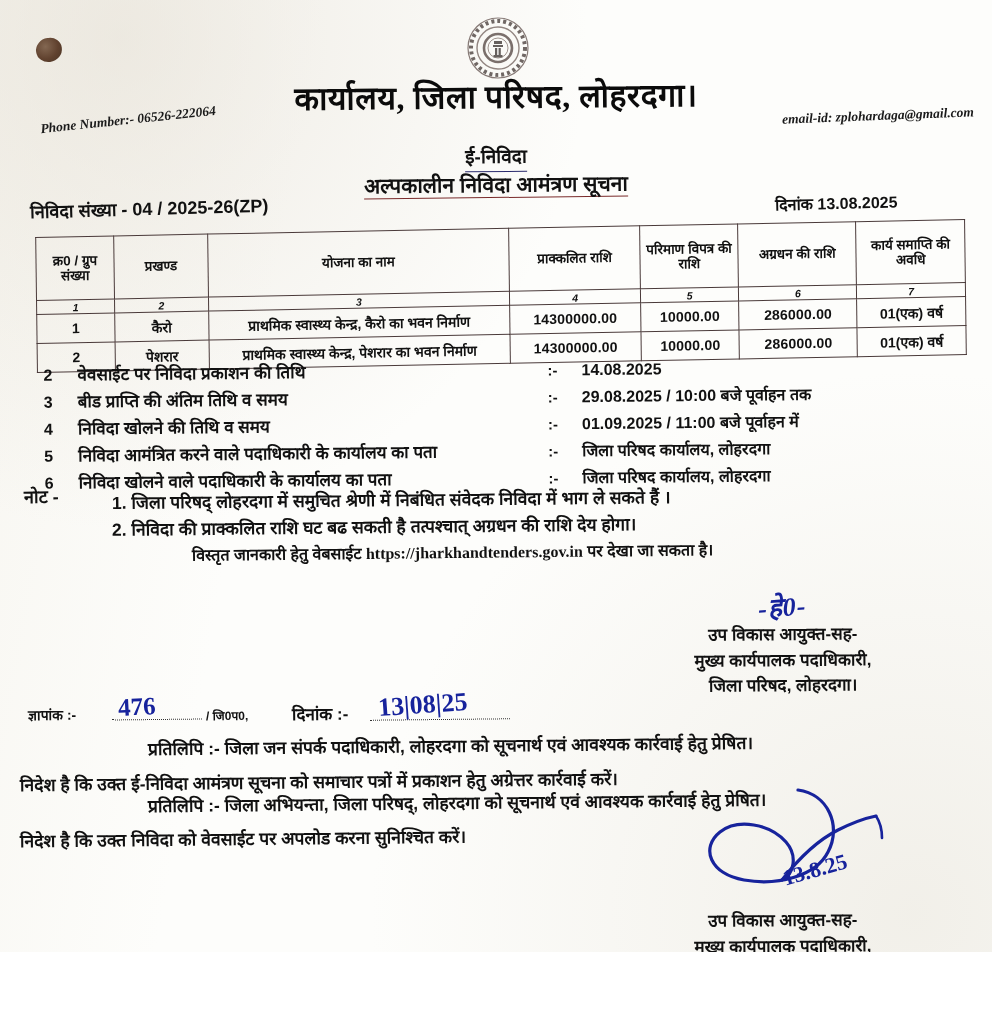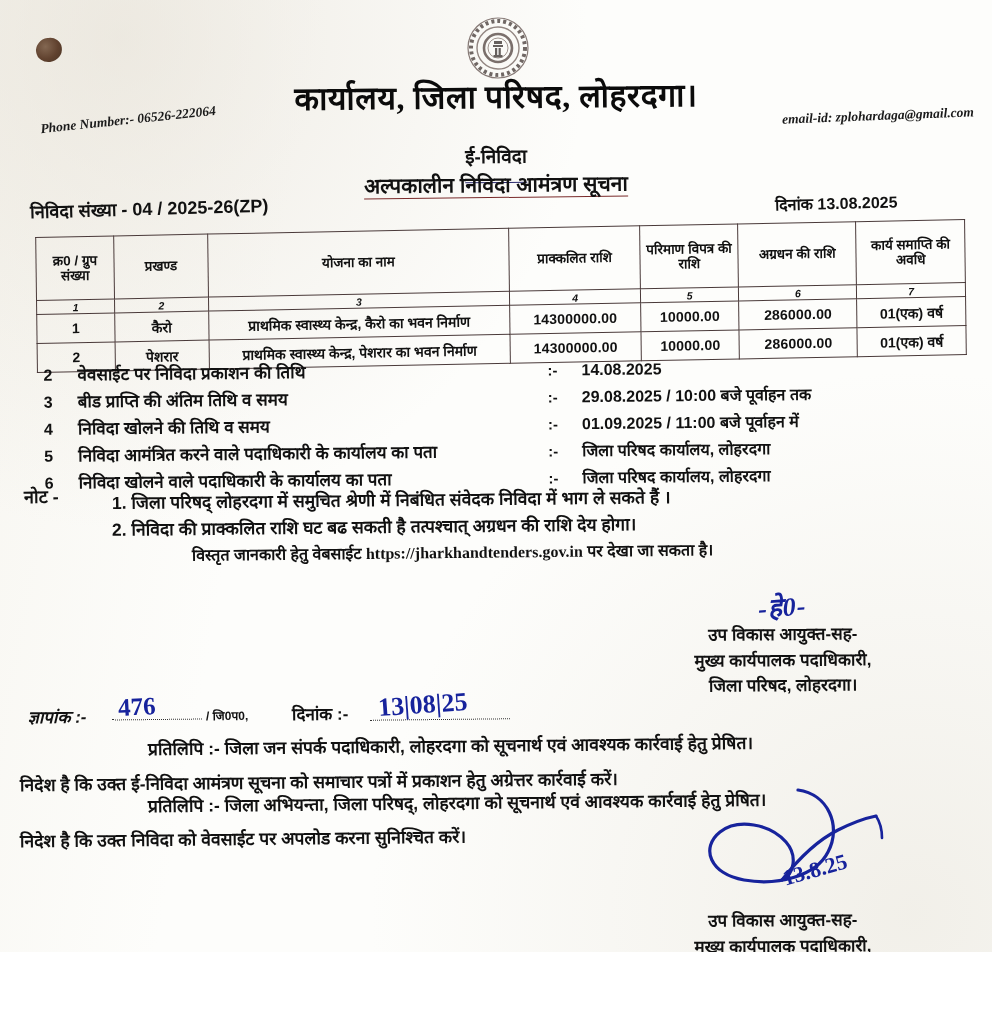--- a/index.html
+++ b/index.html
@@ -71,21 +71,21 @@
     transform: rotate(-2.2deg);
     color: #1a1a1a;
   }
   #etender {
     left: 0; right: 0; top: 143px;
     text-align: center;
     font-size: 19px;
     font-weight: bold;
     transform: rotate(-0.5deg);
   }
-  #etender span { border-bottom: 1.5px solid #2b2b6e; padding-bottom: 15px; }
+  #etender span { border-bottom: 1.5px solid #2b2b6e; padding-bottom: 4px; }
   #subtitle {
     left: 0; right: 0; top: 170px;
     text-align: center;
     font-size: 21px;
     font-weight: bold;
     transform: rotate(-0.6deg);
   }
   #subtitle span { border-bottom: 1.5px solid #7a2b2b; padding-bottom: 1px; }
 
   #tender-no {
@@ -196,21 +196,21 @@
     text-align: center;
     font-size: 17px;
     font-weight: bold;
     line-height: 1.5;
     transform: rotate(-0.5deg);
   }
   #sig1 { left: 618px; top: 622px; width: 330px; }
   #sig2 { left: 618px; top: 908px; width: 330px; }
 
   
-  #memo-label { left: 28px; top: 705px; font-size: 17px; font-weight: bold; transform: rotate(-0.6deg); font-style: italic; }
+  #memo-label { left: 28px; top: 705px; font-size: 14px; font-weight: bold; transform: rotate(-0.6deg); }
   #memo-num {
     left: 118px; top: 693px;
     font-family: "Liberation Serif", serif;
     font-size: 25px;
     color: #17239c;
     font-weight: bold;
     transform: rotate(-3deg);
   }
   #memo-dotted { left: 112px; top: 719px; width: 90px; border-bottom: 1.5px dotted #333; transform: rotate(-0.6deg); }
   #memo-suffix { left: 206px; top: 707px; font-size: 12px; font-weight: bold; transform: rotate(-0.6deg); }

